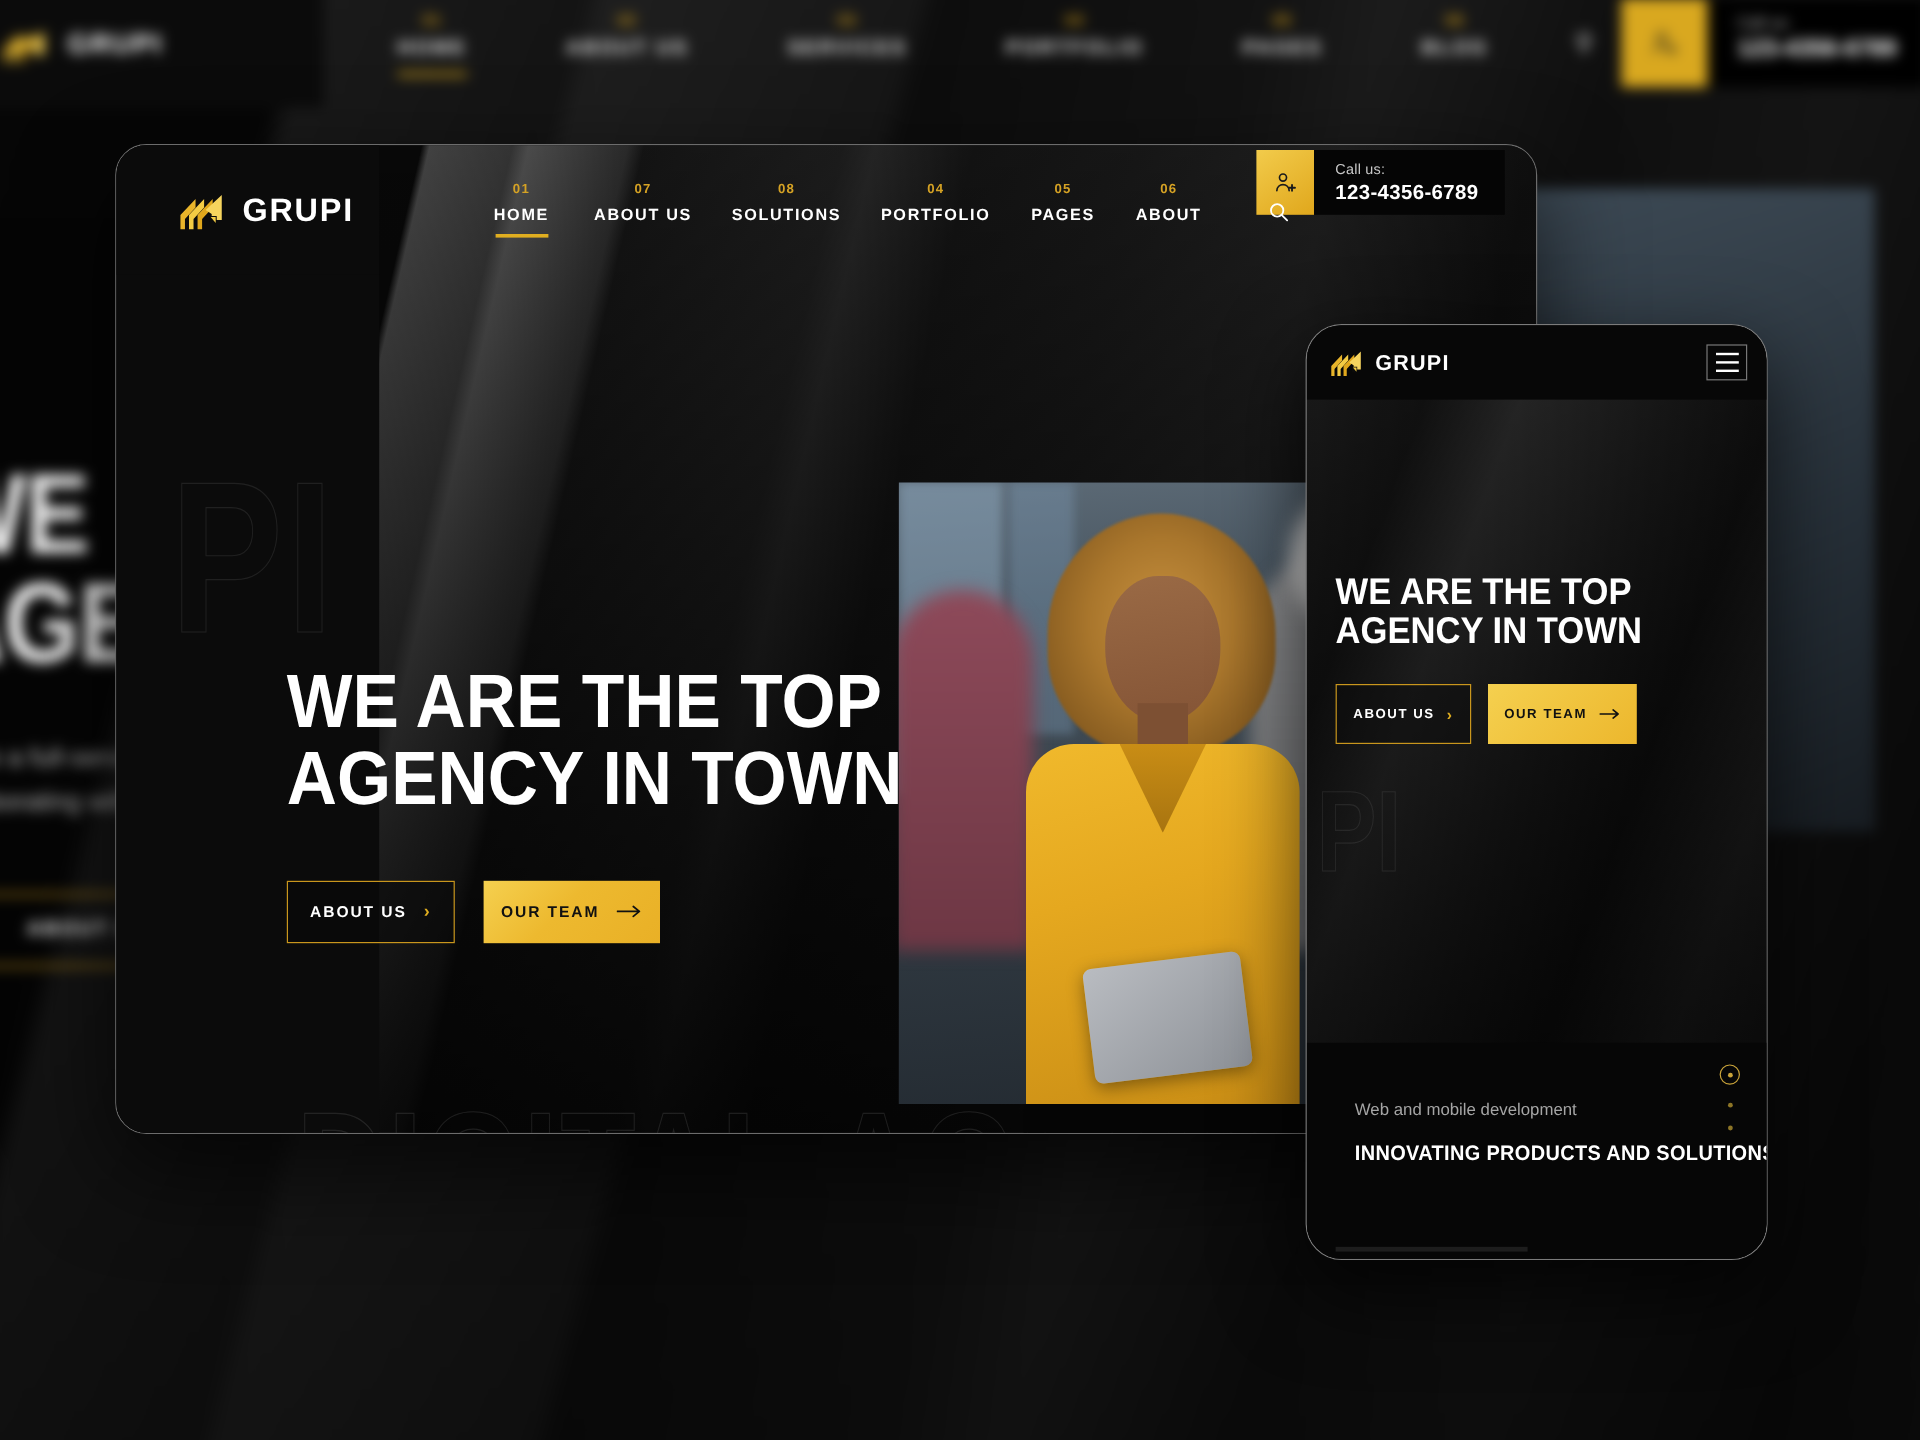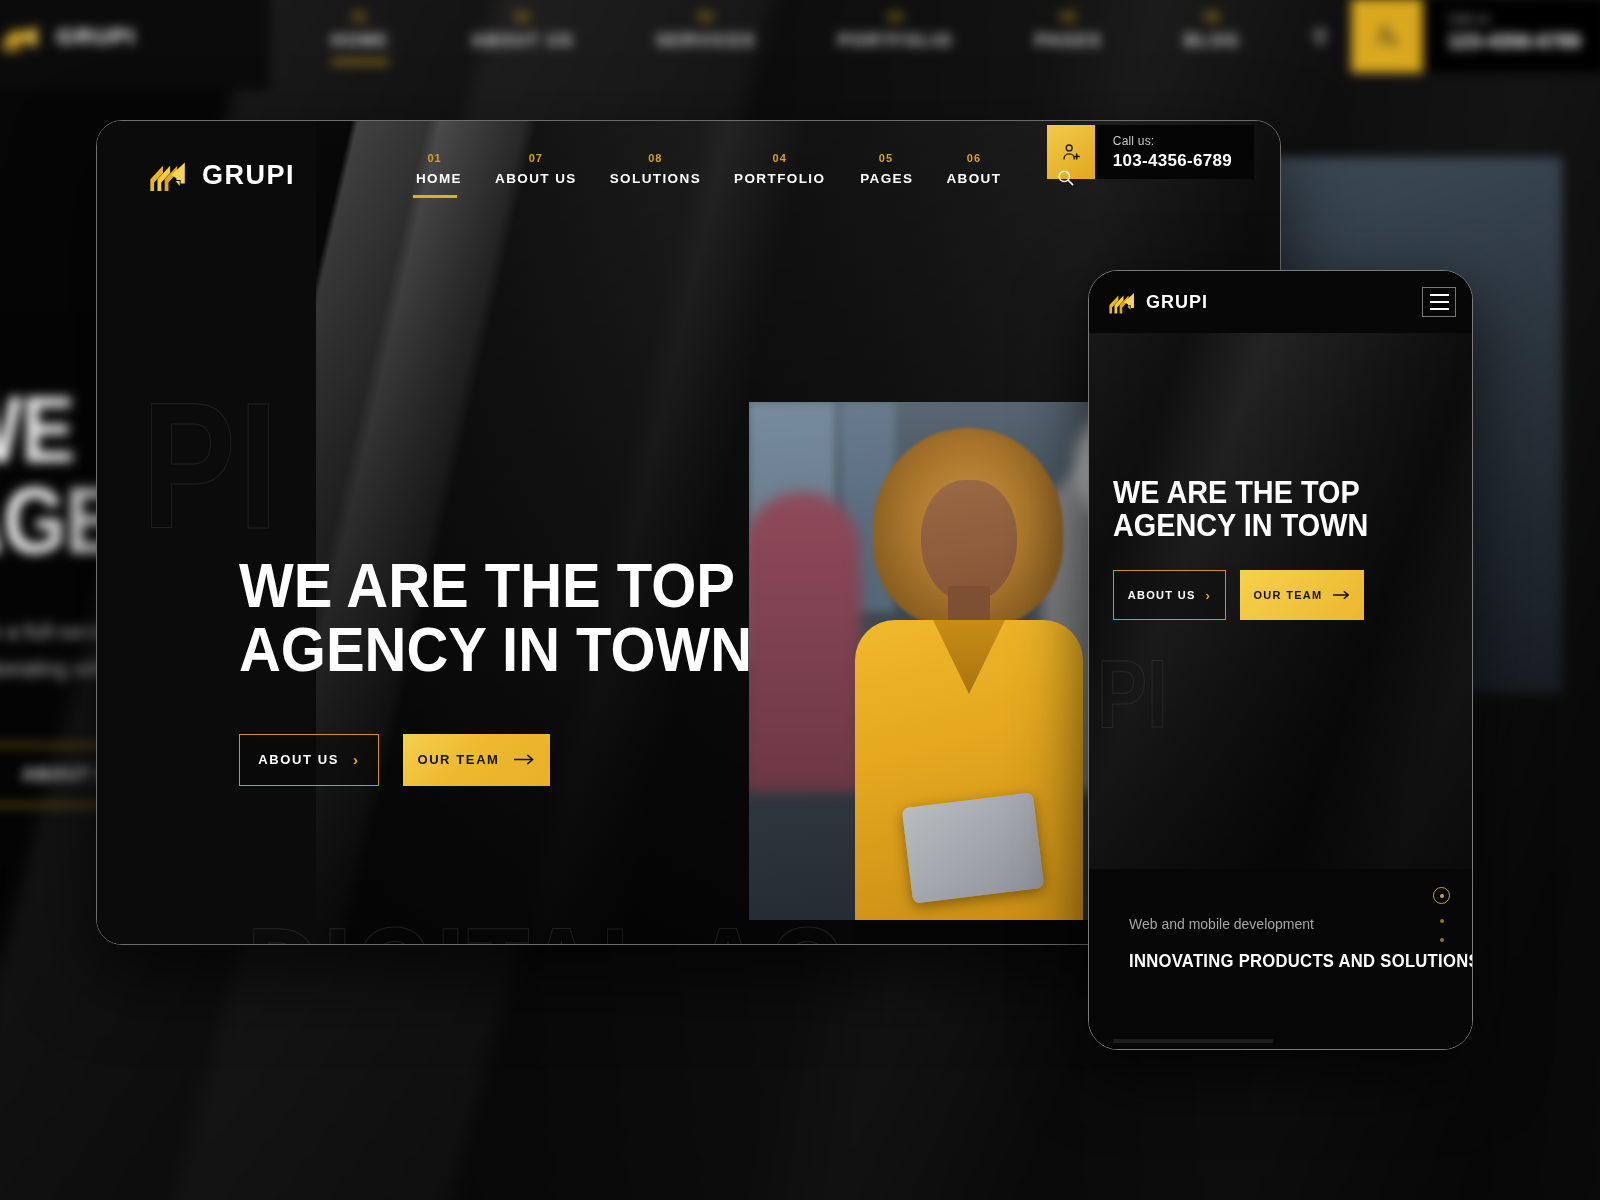--- a/index.html
+++ b/index.html
@@ -103,21 +103,21 @@
   }
 
   
   .d-header{ position:absolute; left:0; top:0; width:1185px; height:108px; display:flex; align-items:center; z-index:6;}
   .d-logowrap{ width:219px; height:108px; background:#0b0b0b; display:flex; align-items:center; padding-left:50px; gap:13px;}
   .logo-mark{ width:42px; height:42px; }
   .logo-text{ color:#fff; font-size:27px; font-weight:800; letter-spacing:1.5px; }
   .d-nav{ display:flex; align-items:flex-start; margin-left:91px; }
   .nav-item{ text-align:center; min-width:55px; margin-right:33px; cursor:pointer; position:relative; }
   .nav-num{ color:#d5a224; font-size:11px; font-weight:700; letter-spacing:1px; font-family:"Liberation Sans",sans-serif;}
-  .nav-lbl{ color:#ffffff; font-size:13.5px; font-weight:700; letter-spacing:1.4px; margin-top:7px; white-space:nowrap;text-align:right;}
+  .nav-lbl{ color:#ffffff; font-size:13.5px; font-weight:700; letter-spacing:1.4px; margin-top:7px; white-space:nowrap;}
   .nav-item.active .nav-lbl{ color:#fff; }
   .nav-underline{ width:44px; height:2.5px; background:#e0ae20; margin:9px auto 0; }
   .d-search{ margin-left:22px; margin-top:8px; cursor:pointer; }
   .d-call{ position:absolute; right:26px; top:4px; display:flex; height:54px; align-items:stretch;justify-content:flex-end;}
   .d-call .sq{ width:48px; background:linear-gradient(145deg,#f2cb4b,#e0a71c); display:flex; align-items:center; justify-content:center;}
   .d-call .txt{ background:#050505; padding:7px 22px 7px 18px; display:flex; flex-direction:column; justify-content:center;}
   .d-call .t1{ color:#c9c9c9; font-size:12px; letter-spacing:.2px;}
   .d-call .t2{ color:#fff; font-size:17px; font-weight:700; margin-top:3px; letter-spacing:.3px;}
 
   
@@ -353,21 +353,21 @@
   <div class="d-call">
     <div class="sq">
       <svg width="22" height="22" viewBox="0 0 24 24" fill="none" stroke="#1b1b1b" stroke-width="1.5" stroke-linecap="round">
         <circle cx="10" cy="7.6" r="3.2"></circle>
           <path d="M4.4 19.5c0-3.3 2.6-5.5 5.6-5.5s5.6 2.2 5.6 5.5"></path>
         <path d="M18.2 14.2v5.4M15.5 16.9h5.4" stroke-width="1.7"></path>
       </svg>
     </div>
     <div class="txt">
       <div class="t1">Call us:</div>
-      <div class="t2">103-4356-6789</div>
+      <div class="t2">123-4356-6789</div>
     </div>
   </div>
 
   <div class="hero-img">
     <div class="scene"></div>
     <div class="win-a"></div>
     <div class="win-b"></div>
     <div class="bg-person-a"></div>
     <div class="bg-person-b"></div>
     <div class="bg-person-c"></div>

